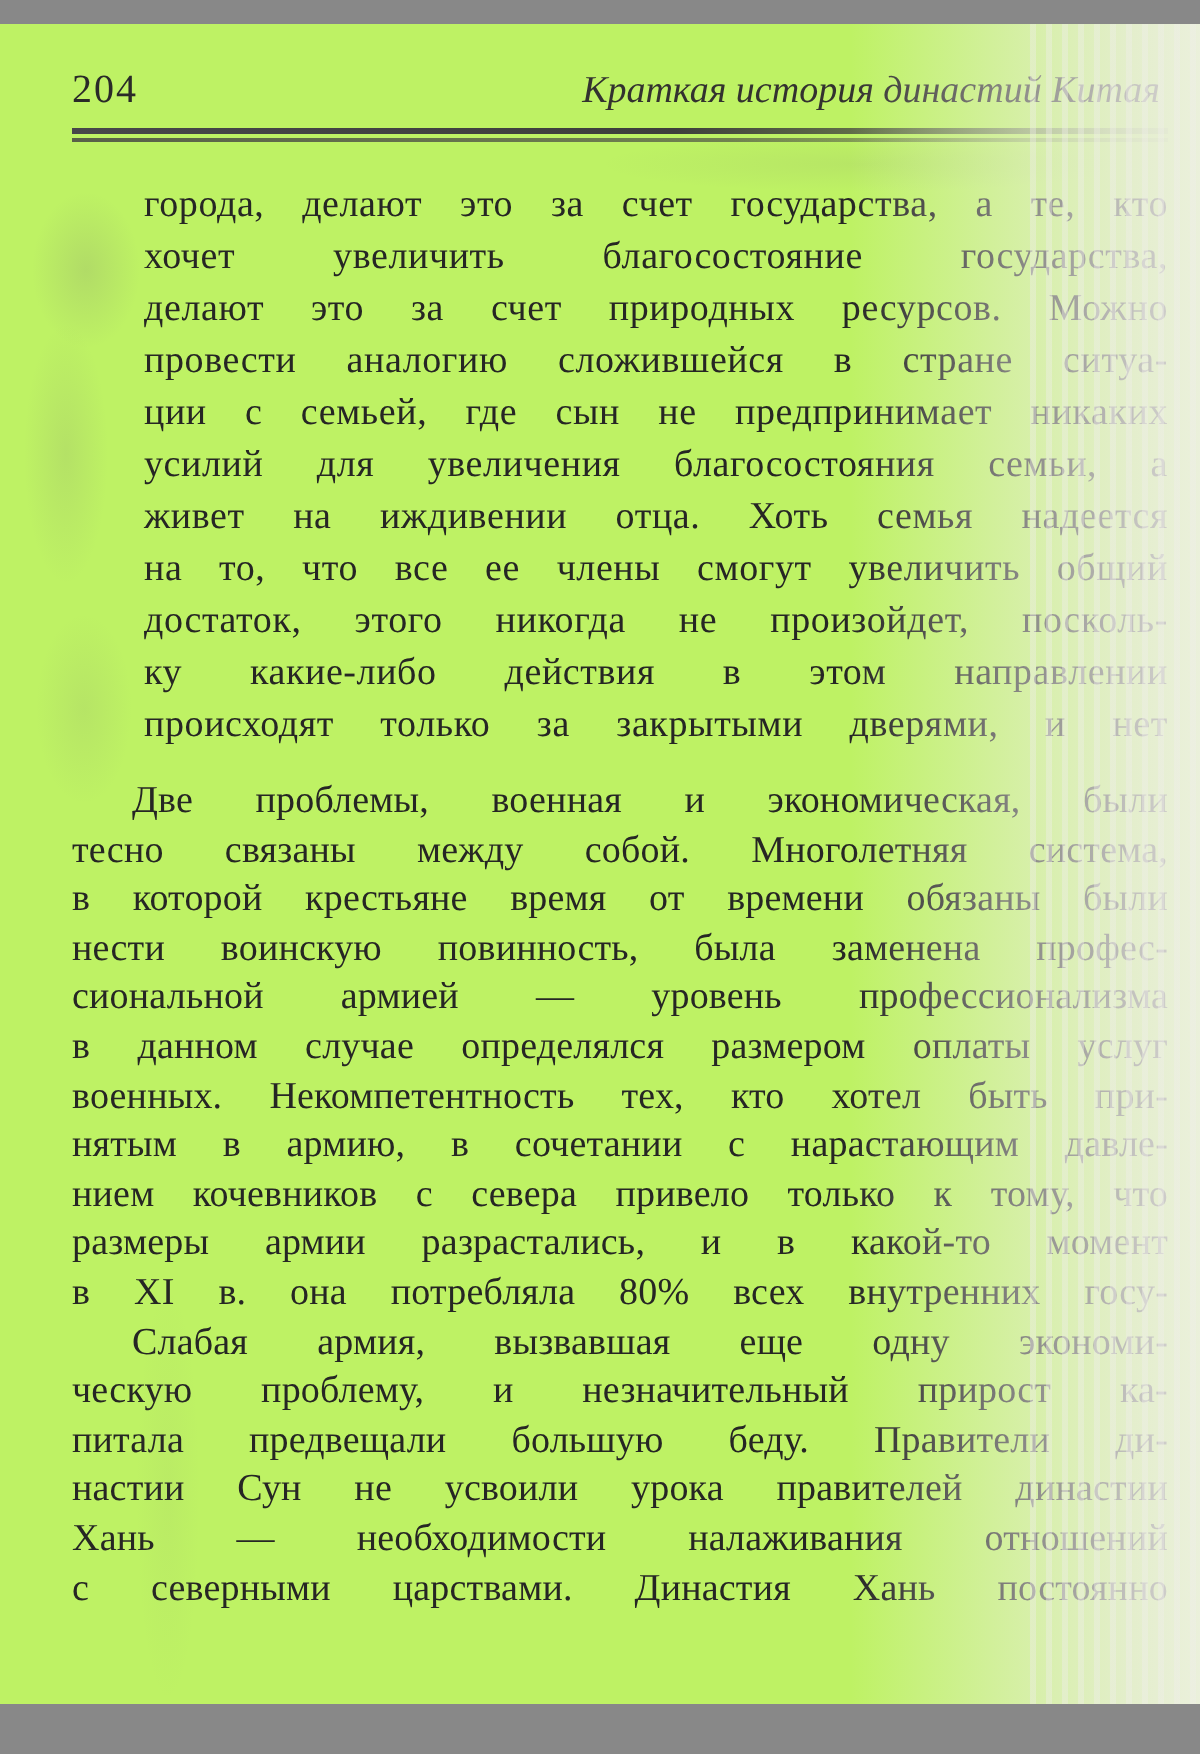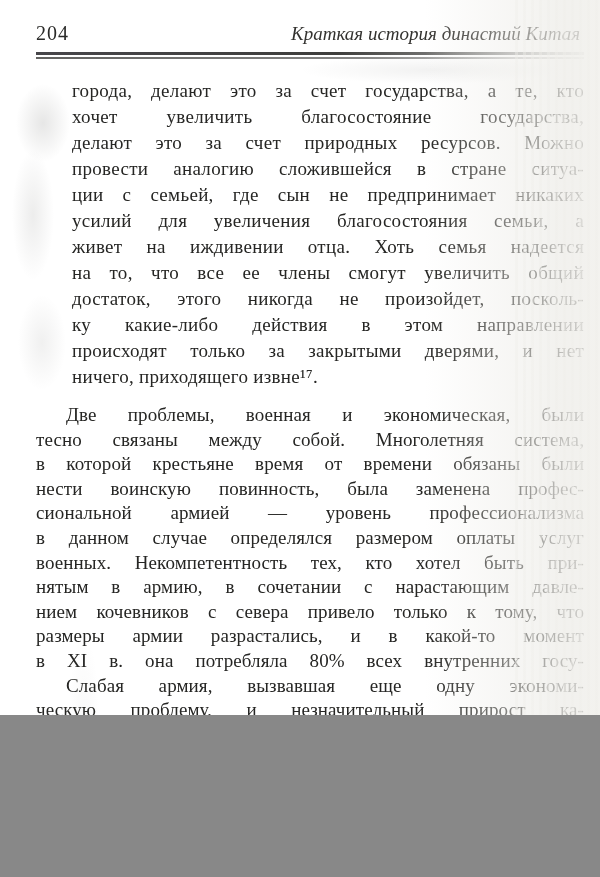--- a/index.html
+++ b/index.html
@@ -1,22 +1,22 @@
 <!DOCTYPE html>
 <html><head>
 <meta charset="utf-8">
 <style>
   html,body { margin:0; padding:0; background:#888; }
   .page {
     position:relative;
-    width:600px; height:715px;
-    margin:0 auto;
+    width:600px; height:840px;
+    margin:12px auto;
     background:
       linear-gradient(to right, #fbfbf9 0px, #f3f2ee 18px, #ededे8 0, #eeede9 120px, #efeeea 420px, #f2f1ed 100%);
-    background-color:#ffffff;
+    background-color:#bef264;
     overflow:hidden;
     font-family:"Liberation Serif", serif;
     color:#262624;
   }
   .content { position:absolute; left:36px; right:16px; top:0; }
 
   .header { display:flex; justify-content:space-between; align-items:baseline; margin-top:22px; }
   .page-num { font-size:20px; letter-spacing:1px; color:#2a2a28; }
   .running-title { font-style:italic; font-size:19px; color:#33322f; padding-right:4px; }
 
@@ -73,21 +73,20 @@
         <div class="line">хочет увеличить благосостояние государства,</div>
         <div class="line">делают это за счет природных ресурсов. Можно</div>
         <div class="line">провести аналогию сложившейся в стране ситуа-</div>
         <div class="line">ции с семьей, где сын не предпринимает никаких</div>
         <div class="line">усилий для увеличения благосостояния семьи, а</div>
         <div class="line">живет на иждивении отца. Хоть семья надеется</div>
         <div class="line">на то, что все ее члены смогут увеличить общий</div>
         <div class="line">достаток, этого никогда не произойдет, посколь-</div>
         <div class="line">ку какие-либо действия в этом направлении</div>
         <div class="line">происходят только за закрытыми дверями, и нет</div>
-        <div class="line end">ничего, приходящего извне¹⁷.</div>
       </div>
 
     <div class="para para-0">
         <div class="line indent">Две проблемы, военная и экономическая, были</div>
         <div class="line">тесно связаны между собой. Многолетняя система,</div>
         <div class="line">в которой крестьяне время от времени обязаны были</div>
         <div class="line">нести воинскую повинность, была заменена профес-</div>
         <div class="line">сиональной армией — уровень профессионализма</div>
         <div class="line">в данном случае определялся размером оплаты услуг</div>
         <div class="line">военных. Некомпетентность тех, кто хотел быть при-</div>

